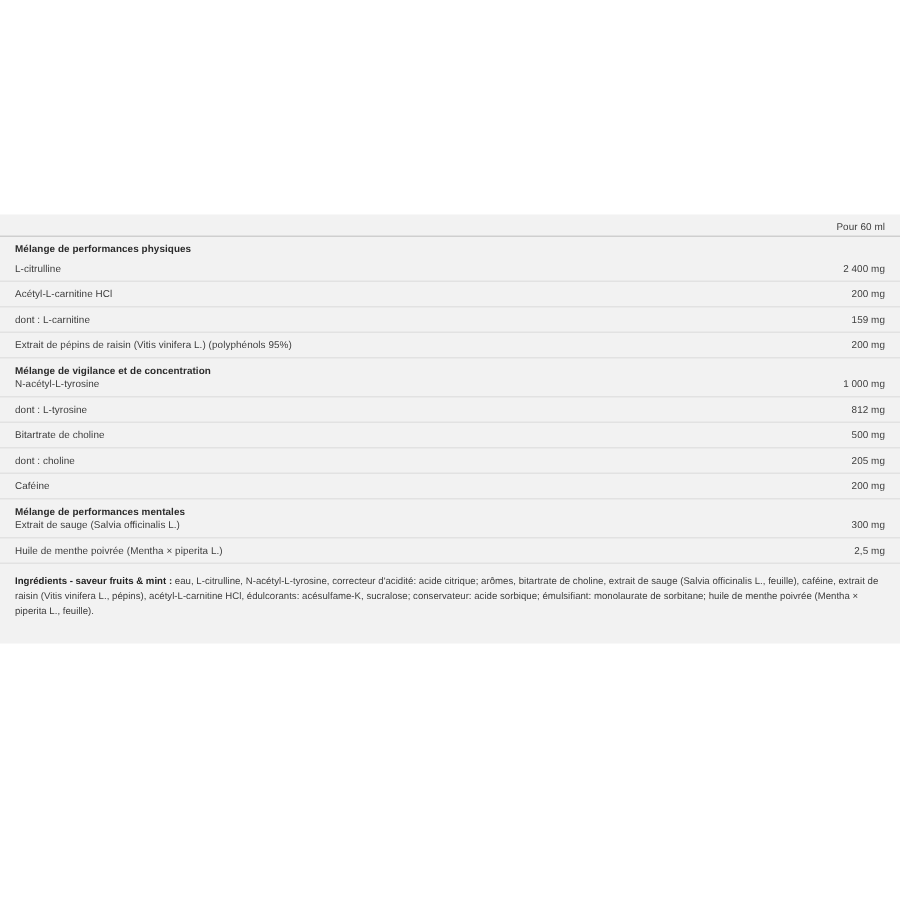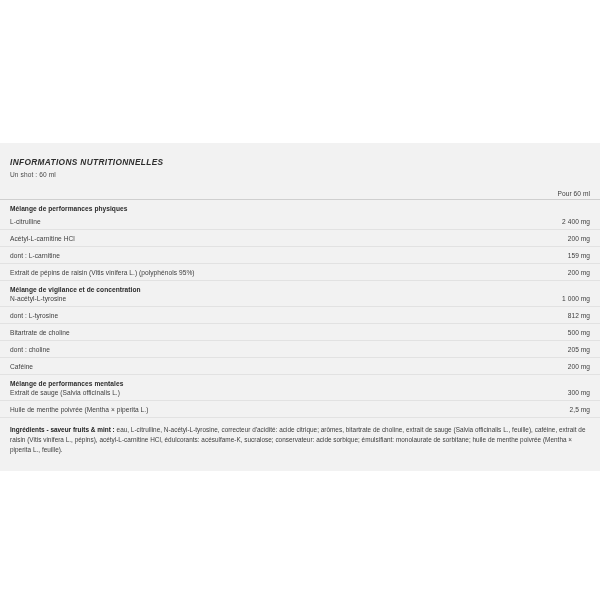--- a/index.html
+++ b/index.html
@@ -93,24 +93,20 @@
     color: #222;
   }
 </style>
 </head>
 <body>
 
 <div class="page">
 
   <div class="panel">
 
-    <div class="panel-head">
-      <div class="panel-title">INFORMATIONS NUTRITIONNELLES</div>
-      <div class="panel-sub">Un shot : 60 ml</div>
-    </div>
 
     <table class="nutri">
       <colgroup>
         <col style="width:72%">
         <col style="width:28%">
       </colgroup>
       <tbody>
         <tr class="hdr">
           <td></td>
           <td class="right">Pour 60 ml</td>

